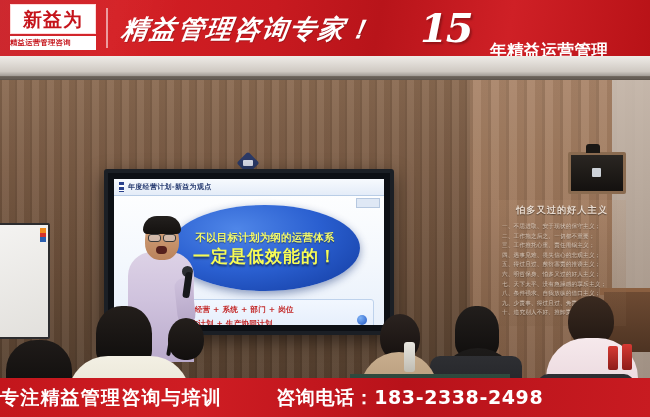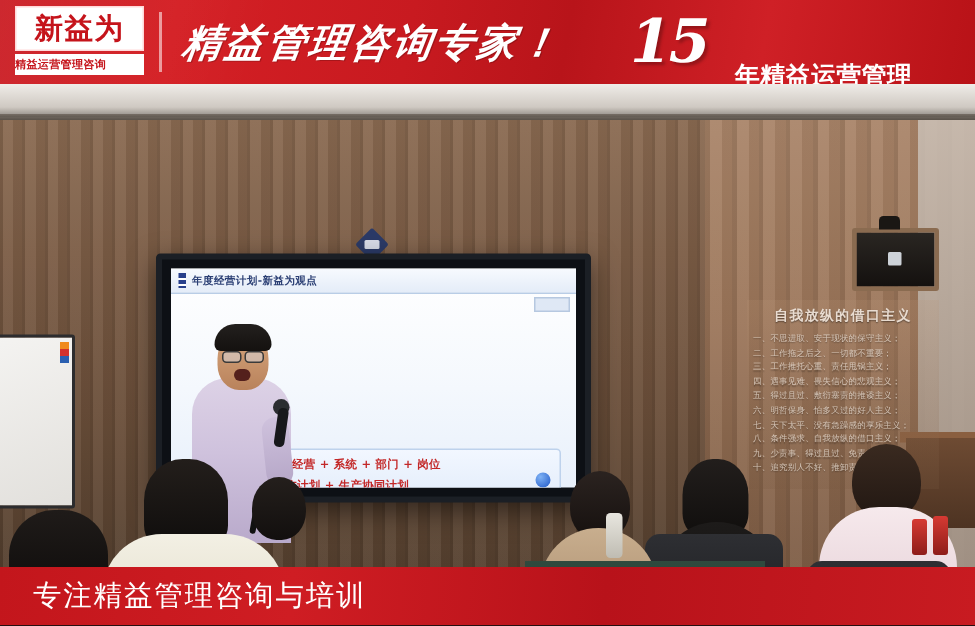--- a/index.html
+++ b/index.html
@@ -139,21 +139,21 @@
 
   
   .chair{position:absolute;background:linear-gradient(180deg,#2e2f33,#17181b);border-radius:10px 10px 4px 4px;}
   .shoulders{position:absolute;border-radius:40px 40px 0 0;}
   .head{position:absolute;border-radius:50% 50% 45% 45%;}
 
   
   .botbar{position:absolute;left:0;top:378px;width:650px;height:39px;
     background:linear-gradient(95deg,#c3161c 0%,#cf1d23 30%,#b8121a 62%,#c81b21 100%);
     display:flex;align-items:center;}
-  .bot-l{margin-left:22px;color:#fff;font-size:19px;font-weight:normal;letter-spacing:1.2px;line-height:1;
+  .bot-l{color:#fff;font-size:19px;font-weight:bold;letter-spacing:1.2px;line-height:1;
     font-family:"DejaVu Sans","Liberation Sans",sans-serif;}
   .bot-r{margin-left:54px;color:#fff;font-size:19px;font-weight:bold;letter-spacing:.6px;line-height:1;
     font-family:"DejaVu Sans","Liberation Sans",sans-serif;}
 </style>
 </head>
 <body>
 
 <div id="root">
 
   <div class="topbar">
@@ -189,21 +189,21 @@
     <div class="whiteboard"></div>
     <div class="wb-marker"></div>
 
     <div class="wallspk"></div>
     <div class="spk-knob"></div>
 
     <div class="podium-top"></div>
     <div class="podium"></div>
 
     <div class="poster">
-      <div class="poster-title">自我放纵的借口主义</div>
+      <div class="poster-title">怕多又过的好人主义</div>
       <ol>
         <li>一、不思进取、安于现状的保守主义；</li>
         <li>二、工作拖之后之、一切都不重要；</li>
         <li>三、工作推托心重、责任甩锅主义；</li>
         <li>四、遇事见难、畏失信心的悲观主义；</li>
         <li>五、得过且过、敷衍塞责的推诿主义；</li>
         <li>六、明哲保身、怕多又过的好人主义；</li>
         <li>七、天下太平、没有急躁感的享乐主义；</li>
         <li>八、条件强求、自我放纵的借口主义；</li>
         <li>九、少责事、得过且过、免责主义；</li>
@@ -213,20 +213,24 @@
 
     <div class="tvlogo"></div>
     <div class="tv">
       <div class="slide">
         <div class="slide-hdr">
           <div class="hdr-sq"></div>
           <div class="hdr-txt">年度经营计划-新益为观点</div>
         </div>
         <div class="hdr-badge"></div>
 
+        <div class="oval">
+          <div class="t1">不以目标计划为纲的运营体系</div>
+          <div class="t2">一定是低效能的！</div>
+        </div>
 
         <div class="bullets">
           <div class="brow">体系 = 战略 + 经营 + 系统 + 部门 + 岗位</div>
           <div class="brow">计划 = 经营工作计划 + 生产协同计划</div>
           <div class="bdot"></div>
         </div>
       </div>
     </div>
 
     <div class="person pr-body"></div>
@@ -262,15 +266,16 @@
 
     <div style="position:absolute;left:350px;top:318px;width:160px;height:60px;background:linear-gradient(180deg,#2f4a3e,#1e3127);"></div>
     <div style="position:absolute;left:404px;top:286px;width:11px;height:30px;border-radius:3px;background:linear-gradient(180deg,#e8e6df,#bfbcb2);"></div>
     <div style="position:absolute;left:608px;top:290px;width:10px;height:24px;border-radius:2px;background:linear-gradient(180deg,#d63a33,#8e1d19);"></div>
     <div style="position:absolute;left:622px;top:288px;width:10px;height:26px;border-radius:2px;background:linear-gradient(180deg,#d63a33,#8e1d19);"></div>
 
   </div>
 
   <div class="botbar">
     <div class="bot-l">专注精益管理咨询与培训</div>
+    <div class="bot-r">咨询电话：183-2338-2498</div>
   </div>
 
 </div>
 
 </body></html>

